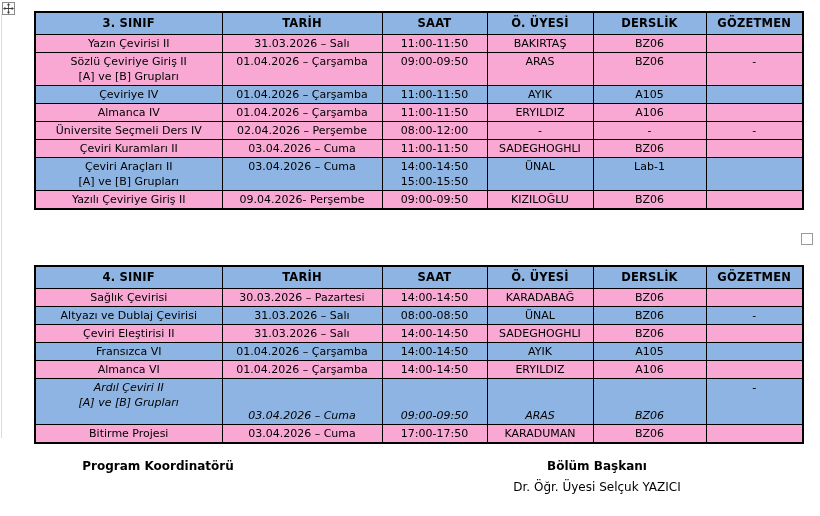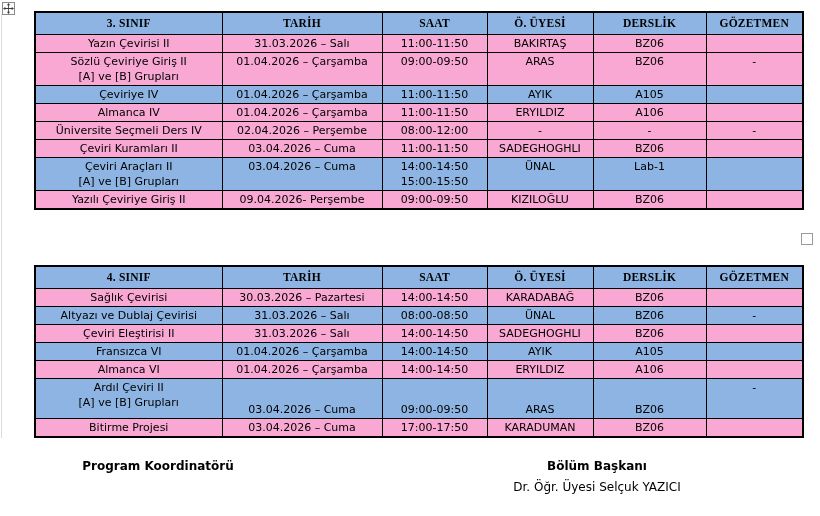--- a/index.html
+++ b/index.html
@@ -16,27 +16,27 @@
   .tbl { position: absolute; left: 34px; }
   .tbl1 { top: 11px; }
   .tbl2 { top: 265px; border-radius: 9px; }
   table { border-collapse: collapse; table-layout: fixed; width: 768px; border: 2px solid #000; }
   th, td {
     border: 1px solid #000; text-align: center; vertical-align: middle;
     padding: 1px 2px; overflow: hidden; white-space: pre-line;
   }
   th {
     background: var(--row-blue, #8DB4E2); font-size: 11.5px; font-weight: bold;
-    height: 19px; line-height: 15px; letter-spacing: 0.2px; font-family: Liberation Serif, serif;
+    height: 19px; line-height: 15px; letter-spacing: 0.2px;
   }
   td { font-size: 11px; line-height: 15px; }
   tbody tr { height: 18px; background: #f9a8d4; }
   tbody tr.shade { background: var(--row-blue, #8DB4E2); }
   tr.va-top td { vertical-align: top; }
-  tr.ardil { height: 40px; }
+  tr.ardil { height: 46px; font-style: italic; }
   tr.ardil td { vertical-align: bottom; }
   tr.ardil td.c-course, tr.ardil td.c-proctor { vertical-align: top; }
   .resize-handle {
     position: absolute; left: 801px; top: 233px; width: 12px; height: 12px;
     border: 1px solid #9a9a9a; background: #fff; box-sizing: border-box; cursor: nwse-resize;
   }
   .sig { position: absolute; text-align: center; }
   .sig-left { left: 38px; top: 459px; width: 240px; }
   .sig-right { left: 472px; top: 459px; width: 250px; }
   .sig-title { font-size: 12px; font-weight: bold; line-height: 15px; }

